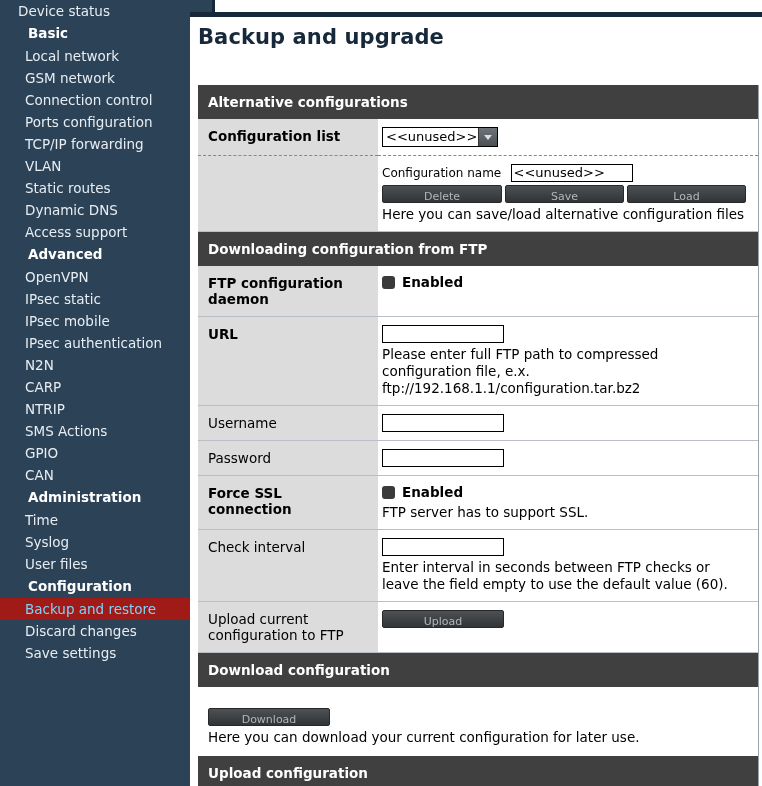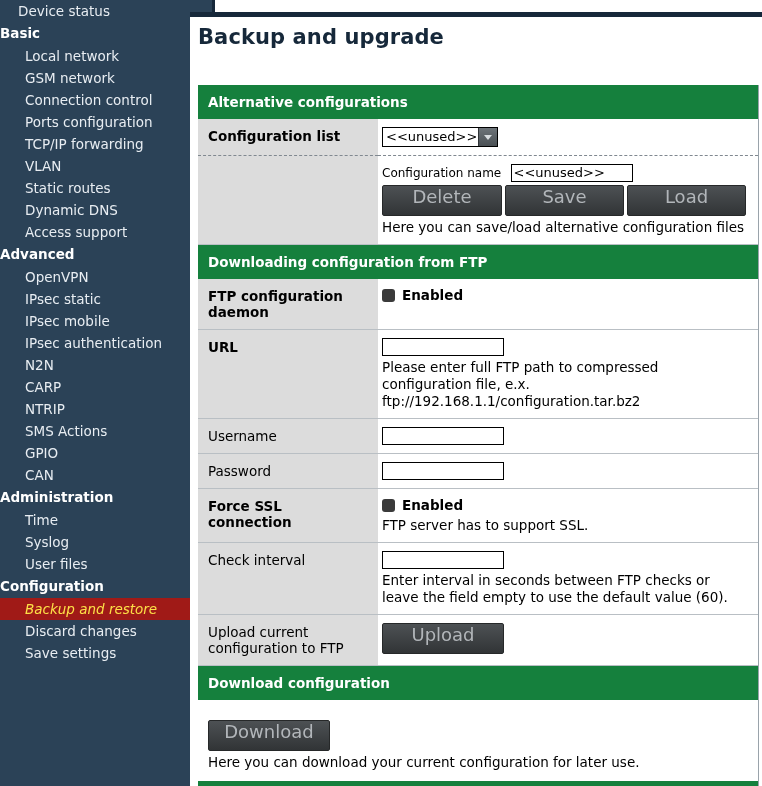--- a/index.html
+++ b/index.html
@@ -28,39 +28,38 @@
     height: 786px;
     background: #2b4257;
     border-right: 3px solid #16283a;
     box-sizing: border-box;
     overflow: hidden;
   }
   .nav-group {
     color: #ffffff;
     font-weight: bold;
     font-size: 13.5px;
-    padding: 3px 0 3px 0;
+    padding: 3px 0 3px 28px;
     line-height: 17px;
     white-space: nowrap;
   }
   .nav-item {
     color: #e8edf2;
     font-size: 13.5px;
     padding: 3px 0 3px 25px;
     line-height: 16px;
     white-space: nowrap;
     cursor: pointer;
   }
   .nav-item.top {
     padding-left: 18px;
   }
   .nav-item.active {
     background: #a01a17;
-    color: #fde047;
-    font-style: italic;
+    color: #7dd3fc;
   }
 
   
   #main {
     position: absolute;
     left: 190px; top: 12px;
     width: 572px;
     height: 786px;
     background: #ffffff;
     overflow: hidden;
@@ -83,21 +82,21 @@
     position: absolute;
     left: 8px;
     top: 73px;
     width: 561px;
     box-sizing: border-box;
     border-right: 1px solid #9aa3ab;
     border-bottom: 1px solid #9aa3ab;
     background: #ffffff;
   }
   .section-head {
-    background: #15803d;
+    background: #404040;
     color: #ffffff;
     font-weight: bold;
     font-size: 13.5px;
     padding: 9px 0 9px 10px;
     box-sizing: border-box;
   }
   .row {
     display: flex;
     border-bottom: 1px solid #b9bfc4;
     box-sizing: border-box;
@@ -189,27 +188,27 @@
     content: "";
     position: absolute;
     left: 5px; top: 7px;
     border-left: 4px solid transparent;
     border-right: 4px solid transparent;
     border-top: 5px solid #d8dde0;
   }
   .btn {
     display: inline-block;
     font-family: "DejaVu Sans", sans-serif;
-    font-size: 18px;
+    font-size: 11px;
     color: #b2b6ba;
     background: linear-gradient(#4d5154, #313436);
     border: 1px solid #262829;
     border-radius: 2px;
     padding: 0;
-    height: 31px;
+    height: 18px;
     line-height: 22px;
     text-align: center;
     box-sizing: border-box;
     cursor: pointer;
     vertical-align: middle;
   }
   .btn.w120 { width: 120px; }
   .btn.w119 { width: 119px; }
   .btn.upload { width: 122px; }
   .btn.download { width: 122px; }

